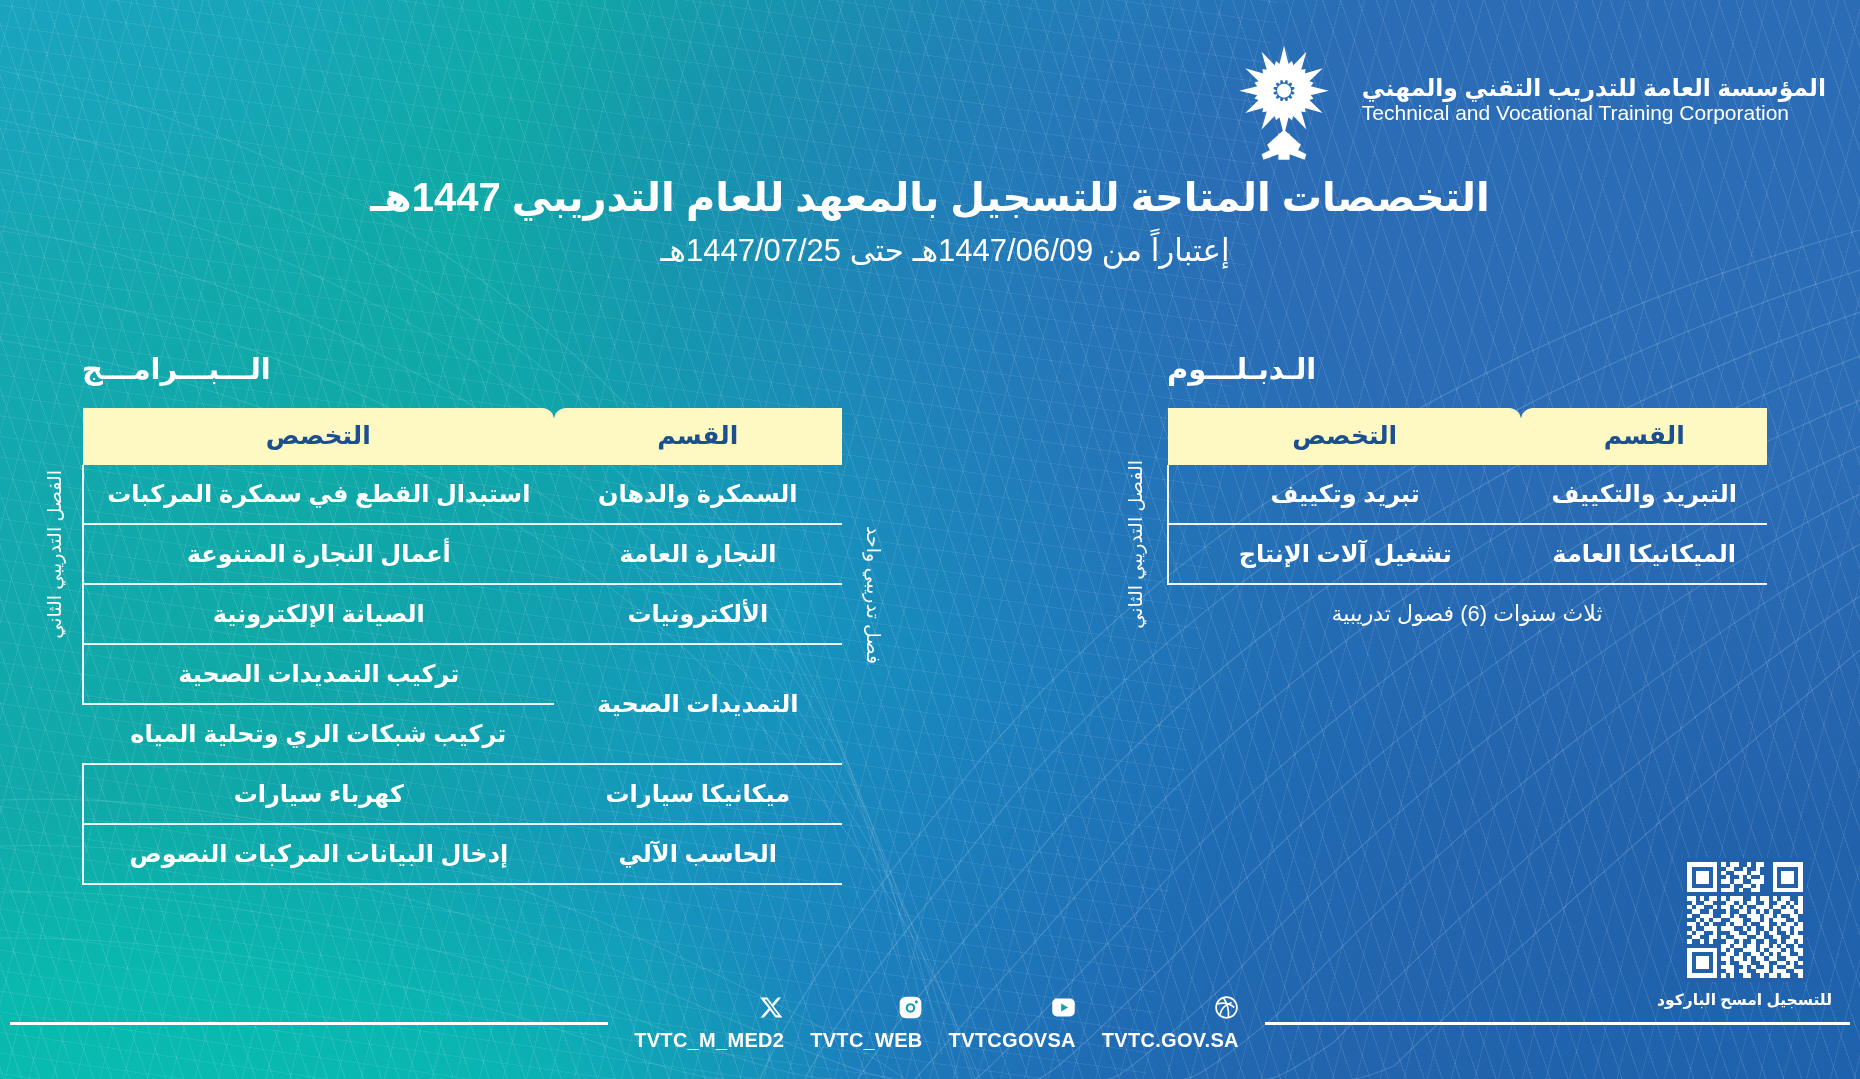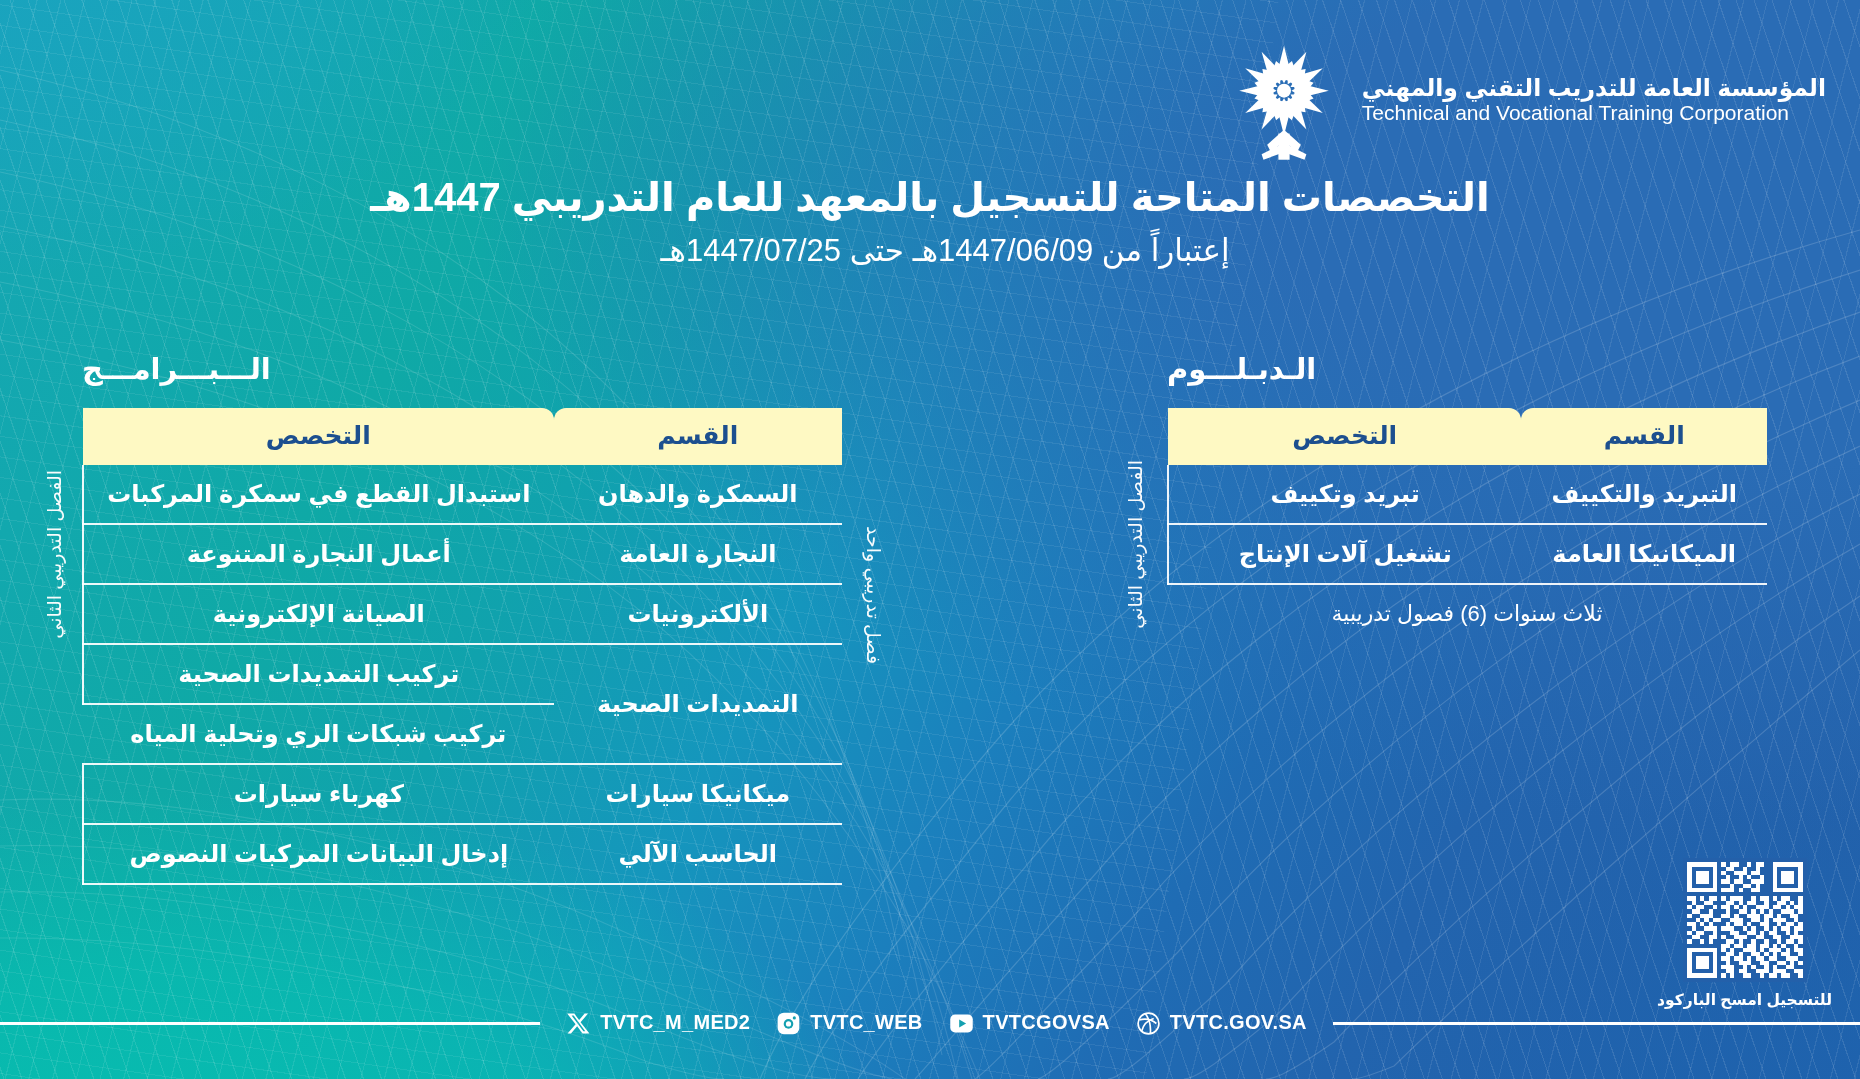--- a/index.html
+++ b/index.html
@@ -147,21 +147,21 @@
 
   
   .footer{
     position:absolute;left:0;right:0;bottom:36px;height:40px;
     display:flex;align-items:center;justify-content:center;gap:0;
   }
   .fline{height:3px;background:#fff;flex:0 0 auto;}
   .fline-l{width:585px;margin-left:0;}
   .fline-r{width:598px;}
   .socials{display:flex;align-items:center;gap:26px;padding:0 26px;direction:ltr;}
-  .social{display:flex;align-items:flex-start;gap:9px;}
+  .social{display:flex;align-items:flex-end;gap:9px;flex-direction:column;}
   .social .sname{color:#fff;font-size:20px;font-weight:700;letter-spacing:.3px;white-space:nowrap;}
   .sicon{width:25px;height:25px;flex:0 0 auto;display:block;}
 </style>
 </head>
 <body>
 
 <div class="bg">
   <div class="bg-base"></div>
   <div class="bg-tl"></div>
   <div class="bg-bl"></div>

